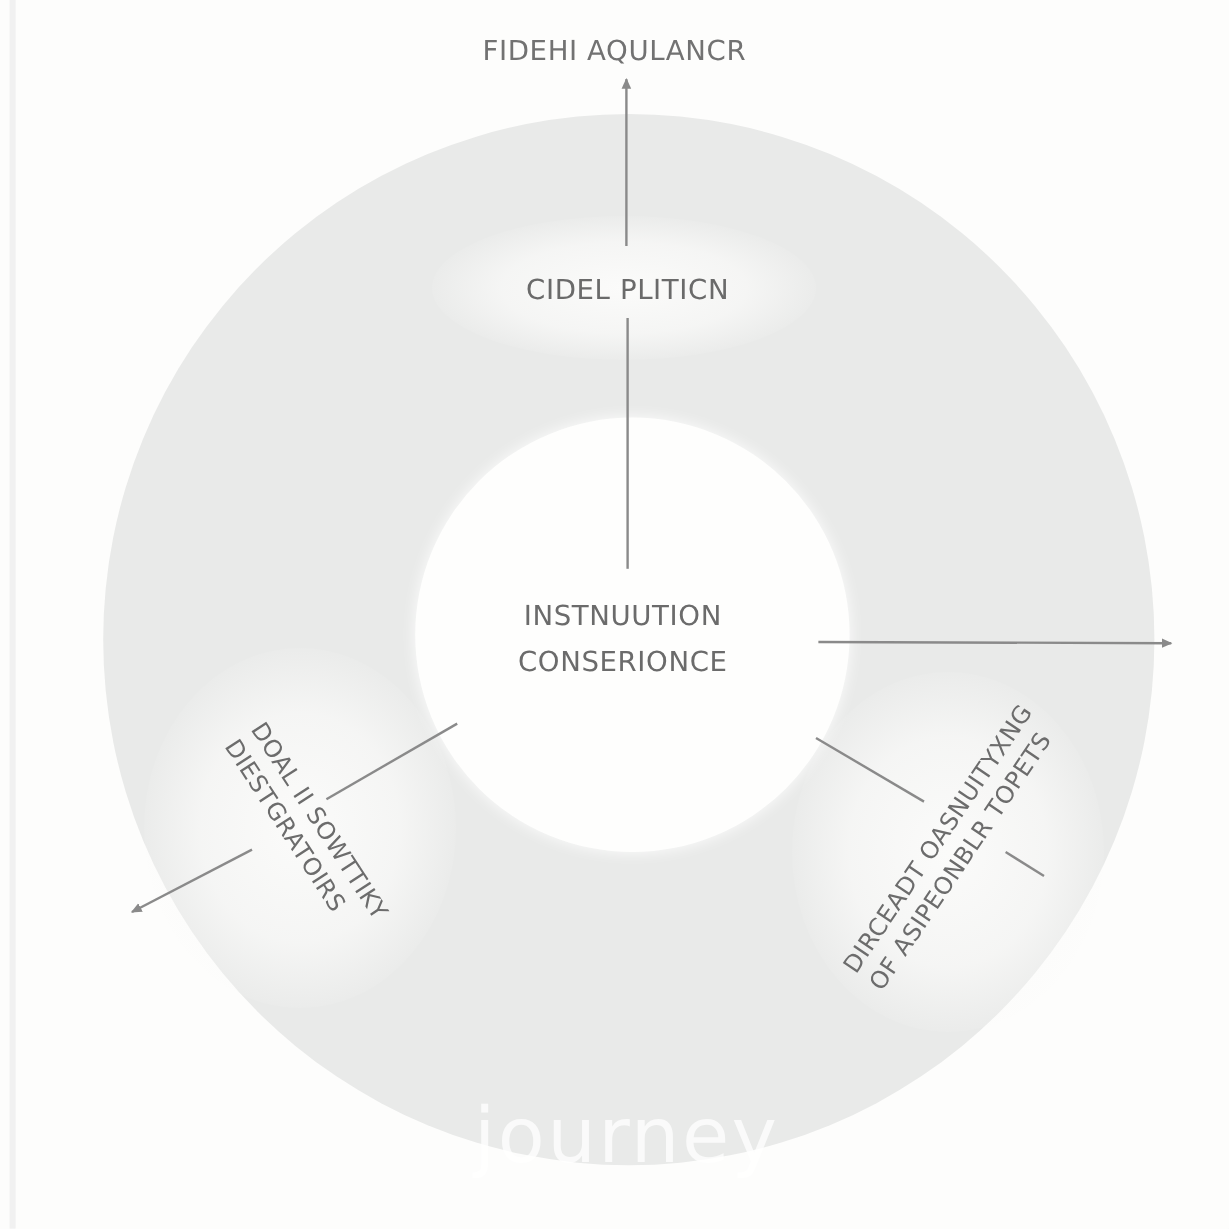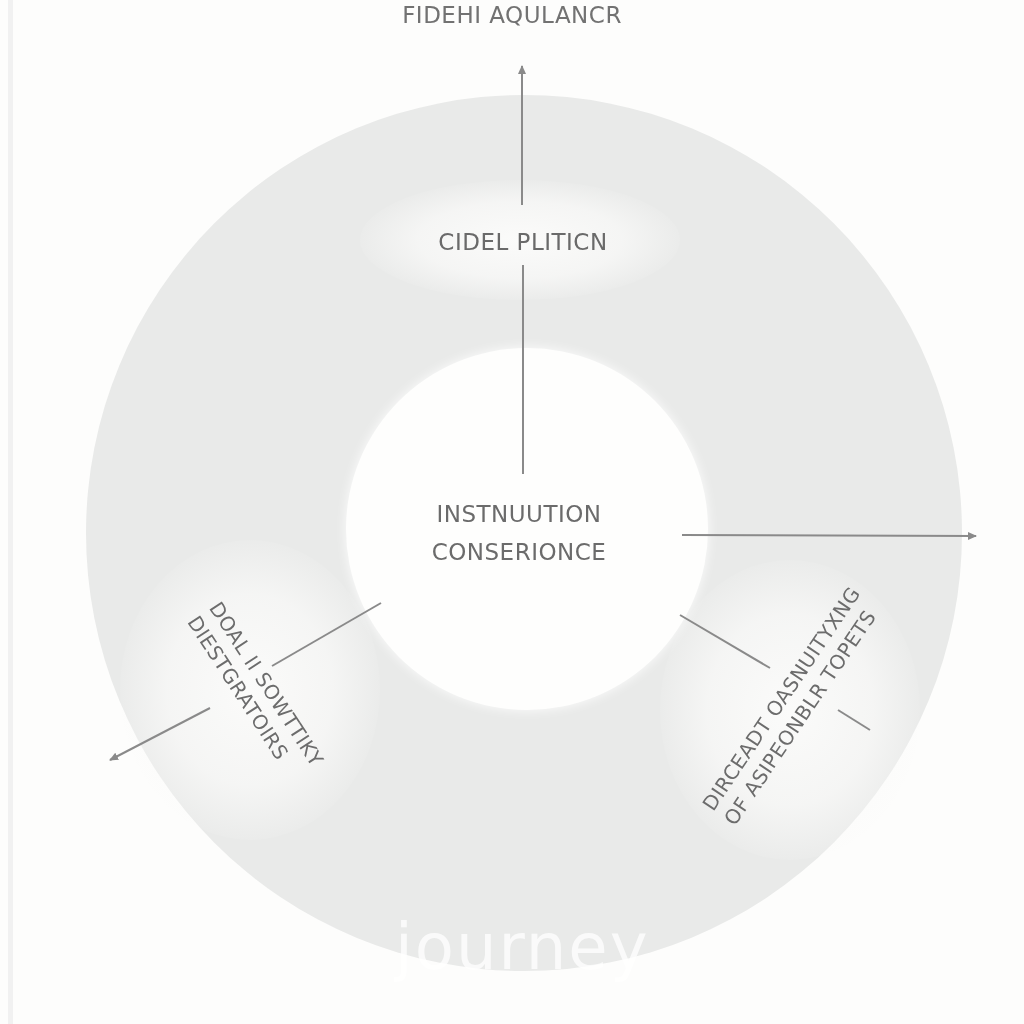--- a/index.html
+++ b/index.html
@@ -63,21 +63,21 @@
     .label {
       position: absolute;
       white-space: nowrap;
       letter-spacing: 0.5px;
       color: #6d6d6d;
       font-size: 22px;
     }
     .title {
       left: 0;
       width: 1024px;
-      top: 2px;
+      top: 30px;
       text-align: center;
       font-size: 23px;
       color: #727272;
     }
     .top-node {
       left: 0;
       width: 1046px;
       top: 229px;
       text-align: center;
       font-size: 23px;

